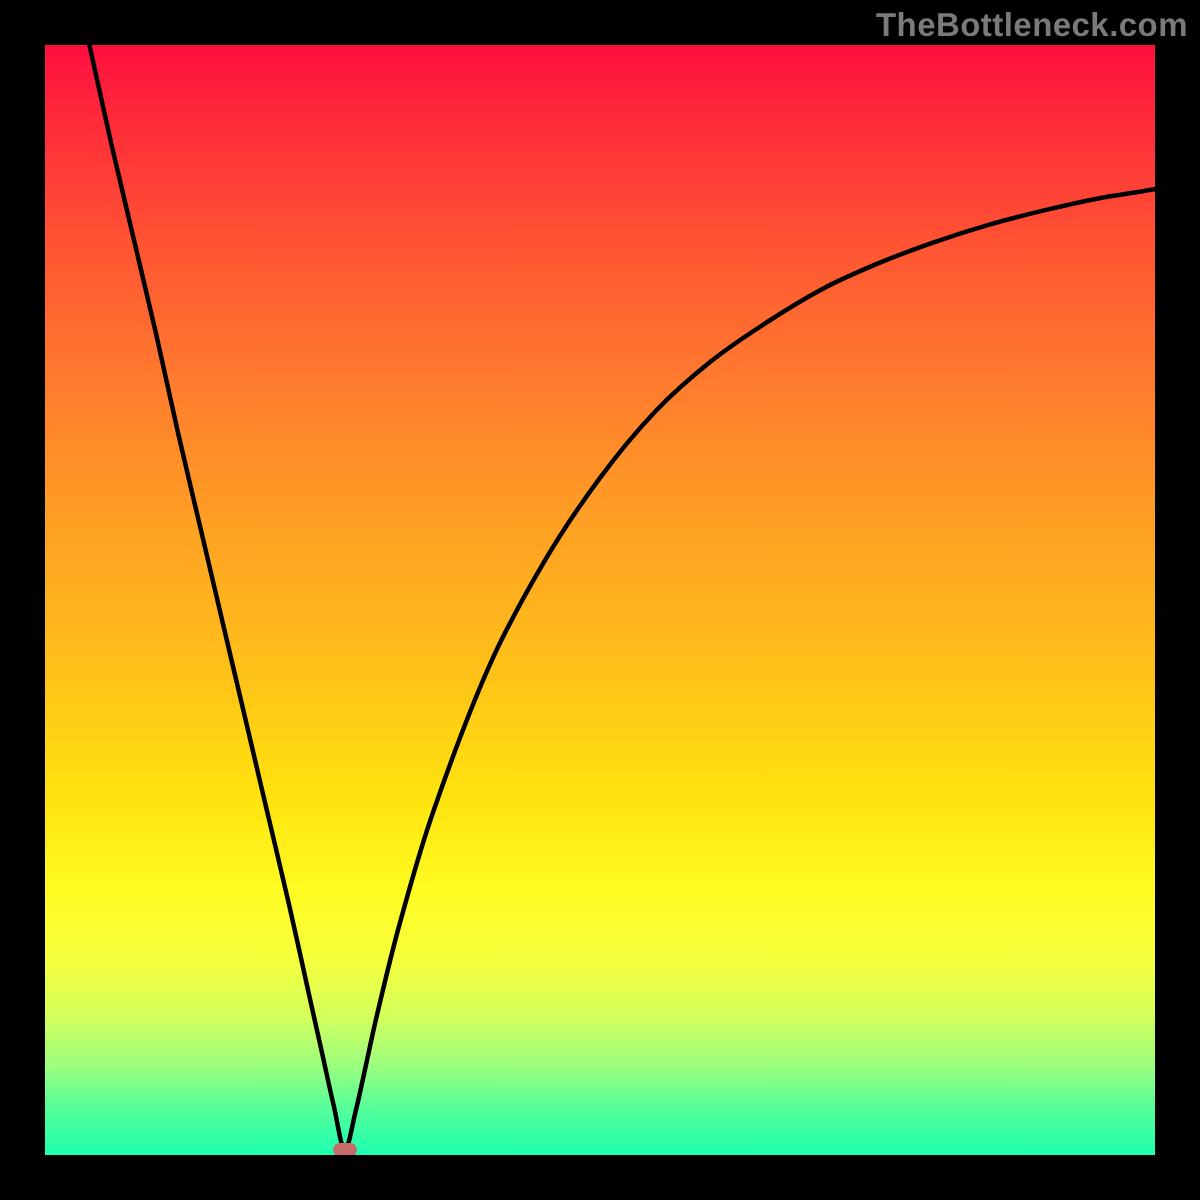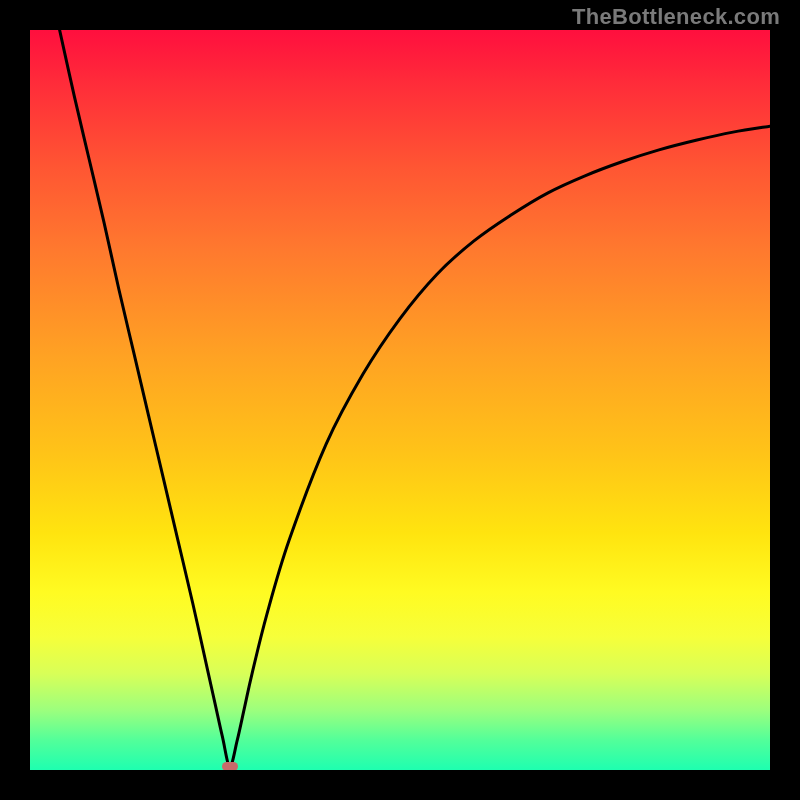--- a/index.html
+++ b/index.html
@@ -45,21 +45,21 @@
       #f6ff3a 82%,
       #d8ff58 87%,
       #9bff7e 92%,
       #52ff9a 96%,
       #1effb0 100%
     );
   }
   .watermark {
     position: absolute;
     top: 4px;
-    right: 20px;
+    right: 8px;
     font-size: 22px;
     font-weight: 600;
     color: #7a7a7a;
     letter-spacing: 0.3px;
     user-select: none;
     margin-left: 16px;
   }
   svg.curve {
     position: absolute;
     left: 0;

